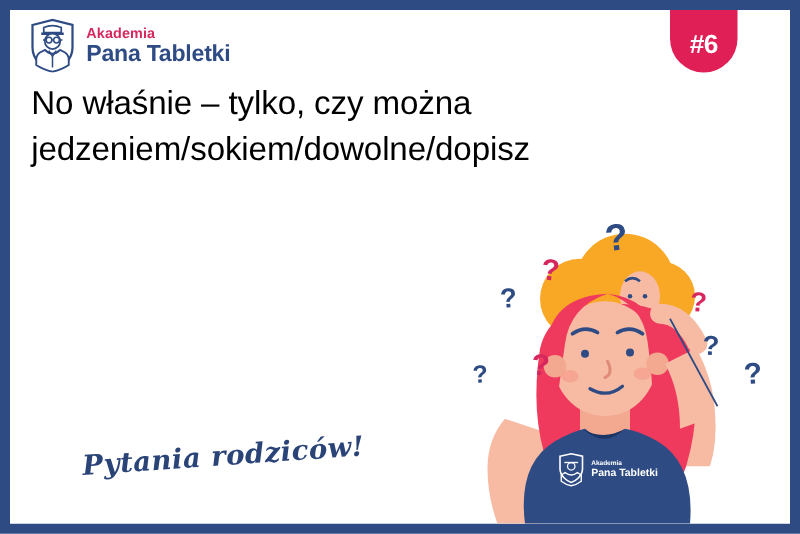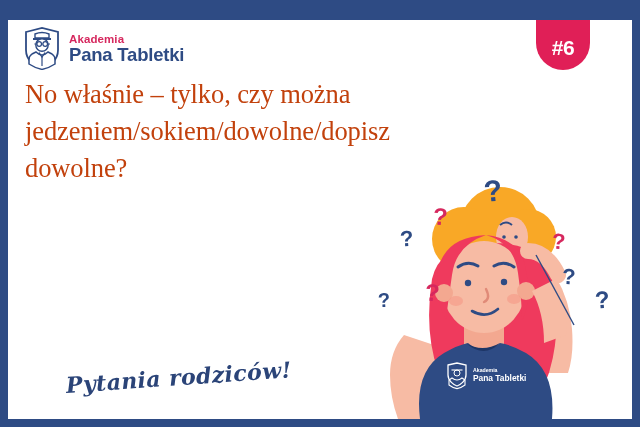--- a/index.html
+++ b/index.html
@@ -24,21 +24,20 @@
   }
 
   #inner {
     position: absolute;
     left: 8px;
     top: 8px;
     right: 8px;
     bottom: 8px;
     background: #ffffff;
     overflow: hidden;
-    margin-top: 12px;
   }
 
   
   #logo {
     position: absolute;
     left: 14px;
     top: 6px;
     display: flex;
     align-items: center;
     gap: 7px;
@@ -155,24 +154,23 @@
       <span id="logo-words">
         <span id="logo-akademia" style="color: rgb(214, 40, 94);">Akademia</span>
         <span id="logo-pana" style="color: rgb(46, 75, 132);">Pana Tabletki</span>
       </span>
     </div>
 
     <div id="badge" style="background: rgb(224, 31, 87);">
       <span id="badge-label" style="color: rgb(255, 255, 255);">#6</span>
     </div>
 
-    <div id="headline" style="color: #c2410c; font-family: Liberation Serif, serif;">
+    <div id="headline" style="color: #000000;">
       <span class="hl-line">No właśnie – tylko, czy można</span>
       <span class="hl-line">jedzeniem/sokiem/dowolne/dopisz</span>
-      <span class="hl-line">dowolne?</span>
     </div>
 
     <div id="script-caption" style="color: rgb(43, 68, 120);">Pytania rodziców!</div>
 
     <div id="illustration">
       <svg viewBox="0 0 272 260" xmlns="http://www.w3.org/2000/svg">
 
         <path d="M152 96 q28 -6 44 22 q14 24 16 52 q2 26 -4 44 l-42 0 q6 -34 -2 -58 q-8 -26 -22 -34 z" fill="#f7bba4"></path>
 
         <path d="M44 176 q-14 16 -14 40 q0 22 8 44 l34 0 q-8 -24 -4 -42 q4 -18 18 -28 z" fill="#f7bba4"></path>

